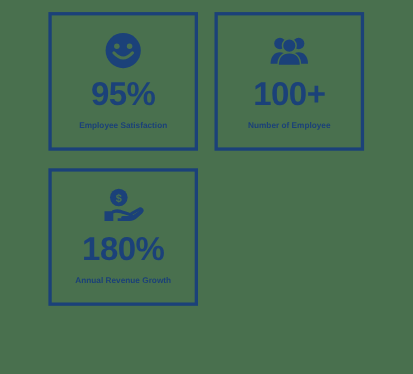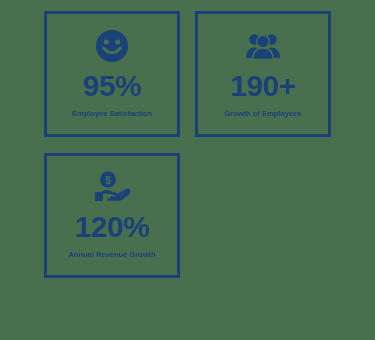--- a/index.html
+++ b/index.html
@@ -85,32 +85,32 @@
     <div class="stat-icon">
       <svg width="36" height="30" viewBox="0 0 36 30" aria-hidden="true">
         <circle cx="9.5" cy="8.5" r="5.2" fill="#1b4179"></circle>
         <path d="M1 27 C1 20 4.8 16.5 9.5 16.5 C14.2 16.5 18 20 18 27 Z" fill="#1b4179"></path>
         <circle cx="26.5" cy="8.5" r="5.2" fill="#1b4179"></circle>
         <path d="M18 27 C18 20 21.8 16.5 26.5 16.5 C31.2 16.5 35 20 35 27 Z" fill="#1b4179"></path>
         <circle cx="18" cy="10.5" r="6.2" fill="#1b4179" stroke="#49704e" stroke-width="1.4"></circle>
         <path d="M7.8 28.5 C7.8 20.5 12.2 17 18 17 C23.8 17 28.2 20.5 28.2 28.5 Z" fill="#1b4179" stroke="#49704e" stroke-width="1.4"></path>
       </svg>
     </div>
-    <div class="stat-value">190+</div>
-    <div class="stat-label">Growth of Employees</div>
+    <div class="stat-value">100+</div>
+    <div class="stat-label">Number of Employee</div>
   </div>
 
 
   <div class="stat-card">
     <div class="stat-icon">
       <svg width="38" height="34" viewBox="0 0 38 34" aria-hidden="true">
         <circle cx="15" cy="9.5" r="8" fill="#1b4179"></circle>
         <text x="15" y="13.6" text-anchor="middle" font-family="'Liberation Sans', sans-serif" font-size="10" font-weight="bold" fill="#49704e">$</text>
         <path d="M2 22 L10 22 L10 31 L2 31 Z" fill="#1b4179"></path>
         <path d="M10 22.5 C13 21 16 21.3 19 23 L24.5 24.8 C26.5 25.4 26.3 27.6 24.2 27.7 L18.5 27.7 L18.5 27.7 C22 28.8 25 29 28 27.6 L35.5 22.3 C37 21.3 35.6 19.2 34 20 L26.5 24.2" fill="none" stroke="#1b4179" stroke-width="2.8" stroke-linecap="round" stroke-linejoin="round"></path>
         <path d="M10 23 C14 21.2 17.5 21.8 20.5 23.8 L25 25.2 C27 25.9 26.6 28.3 24.3 28.4 L14 28.4 L14 30.8 L24.8 30.8 C27.5 30.8 29.2 30 31 28.6 L36.2 24 C37.6 22.8 36 20.6 34.4 21.6 L28.5 25.5 Z" fill="#1b4179"></path>
       </svg>
     </div>
-    <div class="stat-value">120%</div>
+    <div class="stat-value">180%</div>
     <div class="stat-label">Annual Revenue Growth</div>
   </div>
 
 </div>
 
 </body></html>

